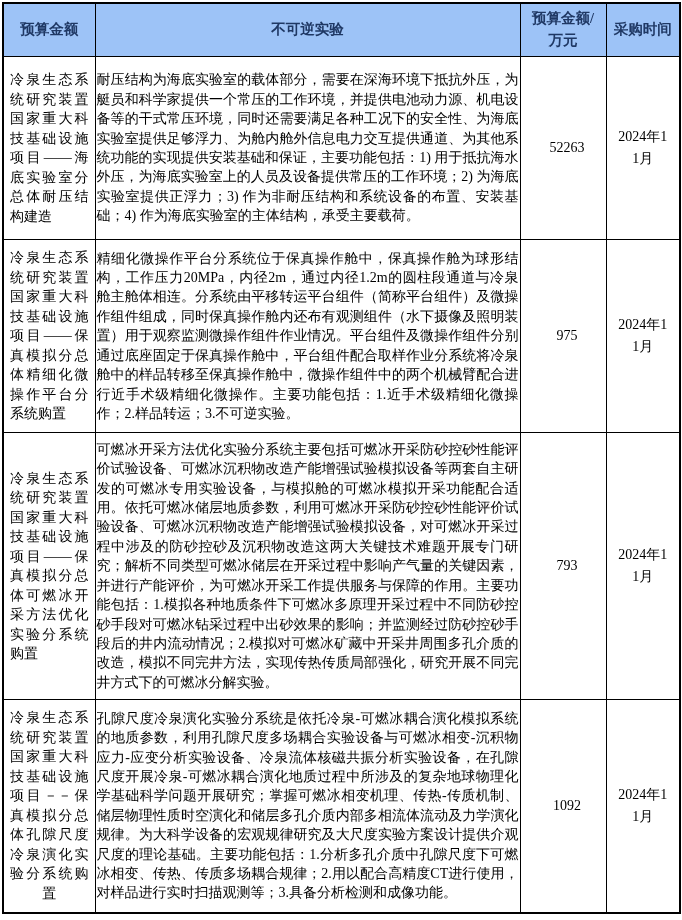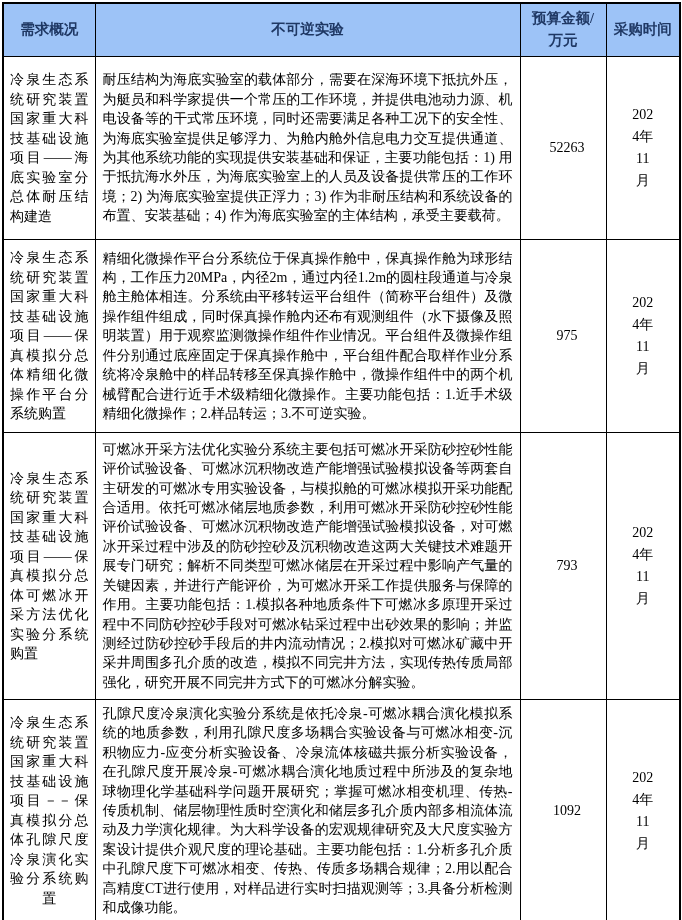--- a/index.html
+++ b/index.html
@@ -10,41 +10,41 @@
   col.c1 { width:92px; }
   col.c2 { width:425px; }
   col.c3 { width:86px; }
   col.c4 { width:74px; }
   th { background:#9DC3F7; color:#1F3864; font-weight:bold; font-size:14.5px;
        border:1px solid #000; height:52px; padding:0 5px; text-align:center;
        vertical-align:middle; line-height:1.5; }
   td { border:1px solid #000; font-size:14px; vertical-align:middle; color:#000; }
   td.project { padding:4px 6px; line-height:19.5px; text-align:justify; }
   tr.r4 td.project { text-align-last:center; }
-  td.overview { padding:4px 7px; line-height:19.4px; text-align:justify; }
+  td.overview { padding:4px 1px; line-height:19.4px; text-align:justify; }
   td.budget { text-align:center;padding-left:9px; }
-  td.time { text-align:center; padding:0 25px; word-break:break-all; line-height:22px; }
+  td.time { text-align:center; padding:0 11px; word-break:break-all; line-height:22px; }
   tr.r1 { height:183px; }
   tr.r2 { height:193px; }
   tr.r3 { height:267px; }
   tr.r4 { height:213px; }
 </style>
 </head>
 <body>
 
 <table class="proc">
   <colgroup>
     <col class="c1">
       <col class="c2">
       <col class="c3">
       <col class="c4">
   </colgroup>
   <thead>
     <tr>
-      <th>需求概况</th>
+      <th>预算金额</th>
       <th>不可逆实验</th>
       <th>预算金额/万元</th>
       <th>采购时间</th>
     </tr>
   </thead>
   <tbody>
     <tr class="r1">
       <td class="project">冷泉生态系统研究装置国家重大科技基础设施项目——海底实验室分总体耐压结构建造</td>
       <td class="overview">耐压结构为海底实验室的载体部分，需要在深海环境下抵抗外压，为艇员和科学家提供一个常压的工作环境，并提供电池动力源、机电设备等的干式常压环境，同时还需要满足各种工况下的安全性、为海底实验室提供足够浮力、为舱内舱外信息电力交互提供通道、为其他系统功能的实现提供安装基础和保证，主要功能包括：1) 用于抵抗海水外压，为海底实验室上的人员及设备提供常压的工作环境；2) 为海底实验室提供正浮力；3) 作为非耐压结构和系统设备的布置、安装基础；4) 作为海底实验室的主体结构，承受主要载荷。</td>
       <td class="budget">52263</td>

